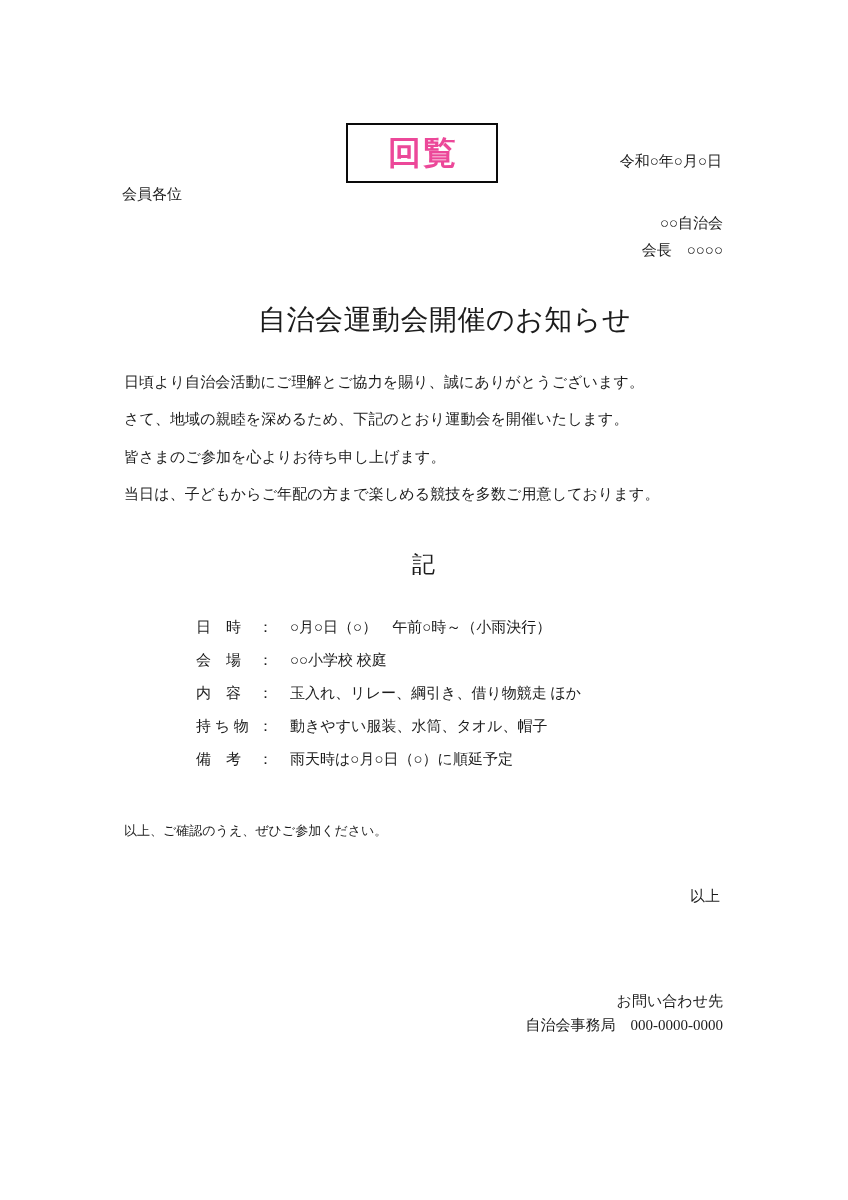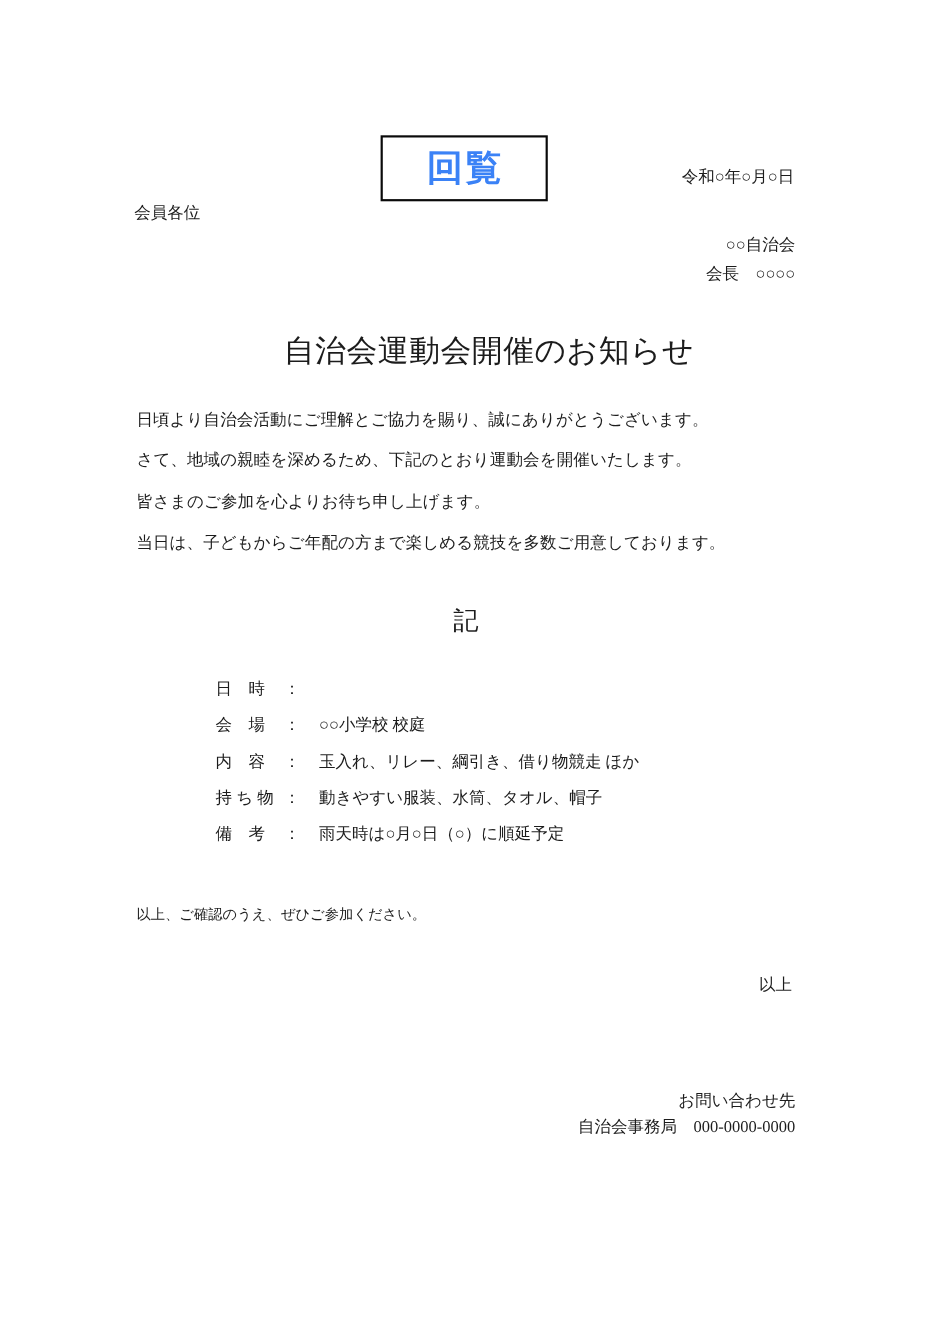--- a/index.html
+++ b/index.html
@@ -11,21 +11,21 @@
   .abs{position:absolute;}
   
   .kairan-box{
     left:346px;top:123px;width:152px;height:60px;
     border:2.5px solid #0a0a0a;box-sizing:border-box;
     display:flex;align-items:center;justify-content:center;
     background:#fff;
   }
   .kairan-label{
     font-family:"Liberation Sans","DejaVu Sans",sans-serif;
-    font-weight:bold;font-size:33px;color:#3b82f6;letter-spacing:2px;text-indent:2px;
+    font-weight:bold;font-size:33px;color:#ec4899;letter-spacing:2px;text-indent:2px;
   }
   .issue-date{top:151px;right:126px;font-size:15px;line-height:20px;}
   .recipient{left:122px;top:184px;font-size:15px;line-height:20px;}
   .sender{right:125px;top:210px;text-align:right;font-size:15px;line-height:27px;}
   .doc-title{left:0;right:0;top:300px;text-align:center;font-size:28px;letter-spacing:0.5px;line-height:40px;}
   .body-block{left:124px;top:364px;width:600px;}
   .body-block p{margin:0;font-size:15px;line-height:37.4px;letter-spacing:0.1px;}
   .record-heading{left:0;right:0;top:549px;text-align:center;font-size:23px;line-height:32px;letter-spacing:1px;}
   .details{left:196px;top:611px;width:528px;}
   .detail-row{display:flex;font-size:15px;line-height:33px;}
@@ -60,20 +60,21 @@
   <p>皆さまのご参加を心よりお待ち申し上げます。</p>
   <p>当日は、子どもからご年配の方まで楽しめる競技を多数ご用意しております。</p>
 </div>
 
 <div class="abs record-heading">記</div>
 
 <div class="abs details">
   <div class="detail-row">
     <span class="detail-label">日　時</span>
       <span class="detail-colon">：</span>
+      <span class="detail-value">○月○日（○）　午前○時～（小雨決行）</span>
   </div>
   <div class="detail-row">
     <span class="detail-label">会　場</span>
       <span class="detail-colon">：</span>
       <span class="detail-value">○○小学校 校庭</span>
   </div>
   <div class="detail-row">
     <span class="detail-label">内　容</span>
       <span class="detail-colon">：</span>
       <span class="detail-value">玉入れ、リレー、綱引き、借り物競走 ほか</span>

